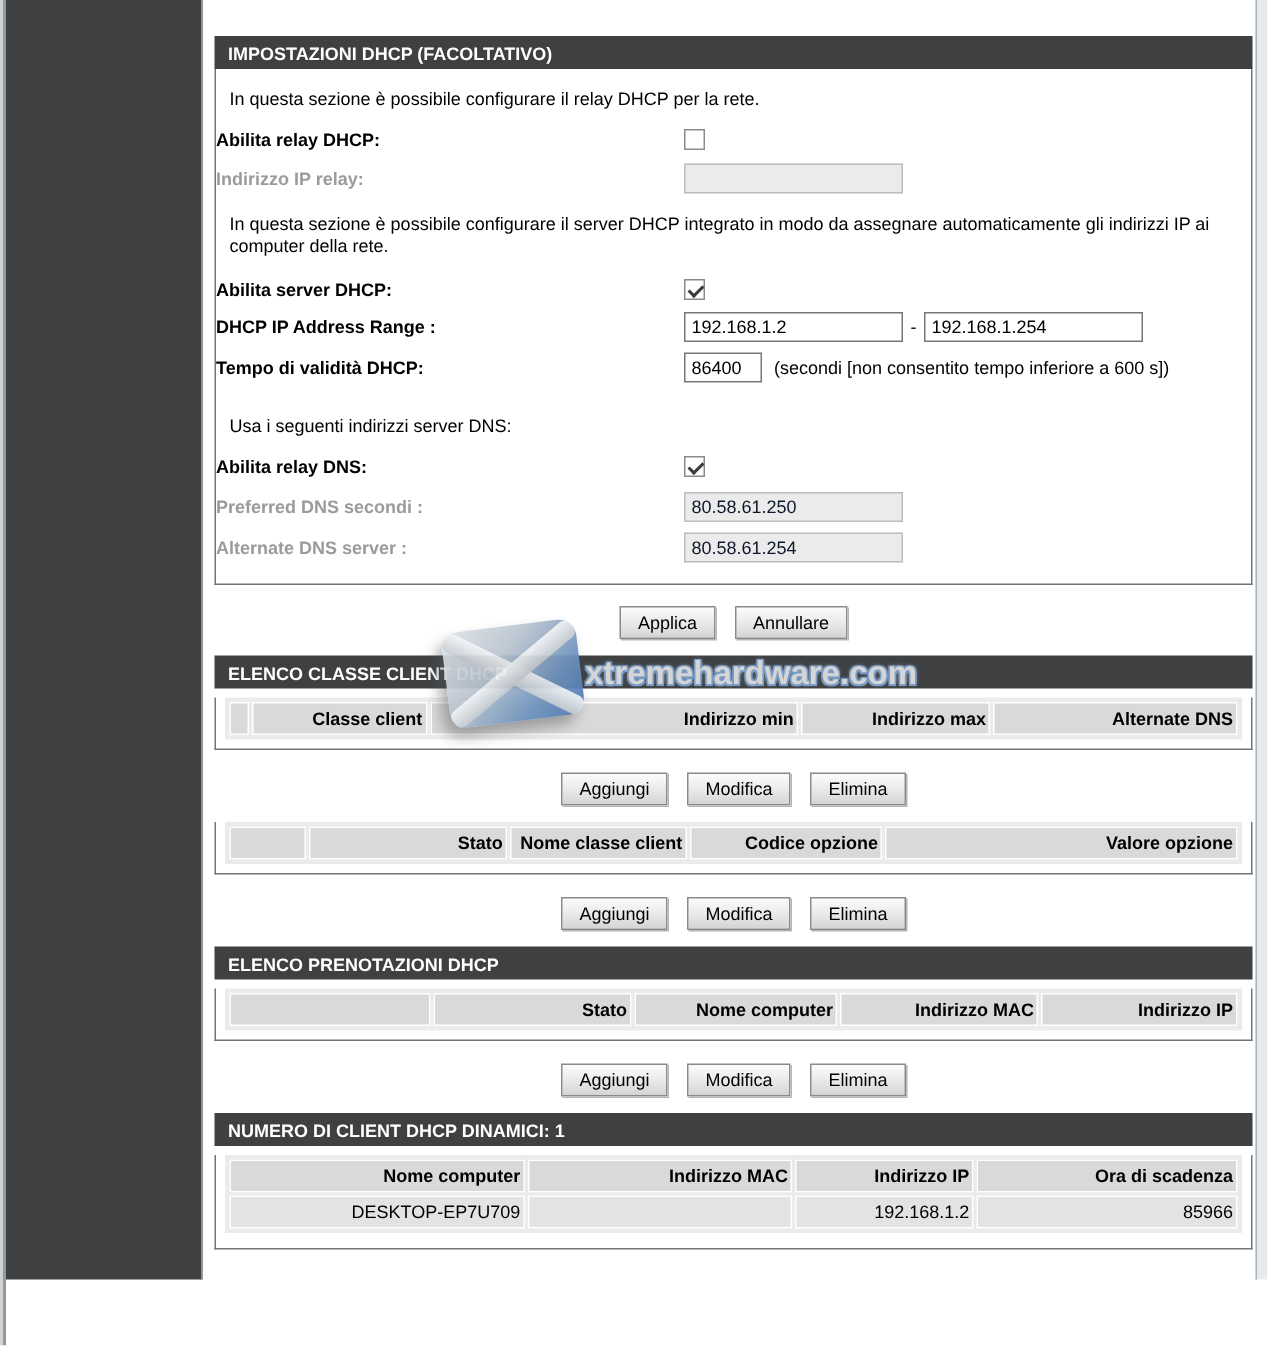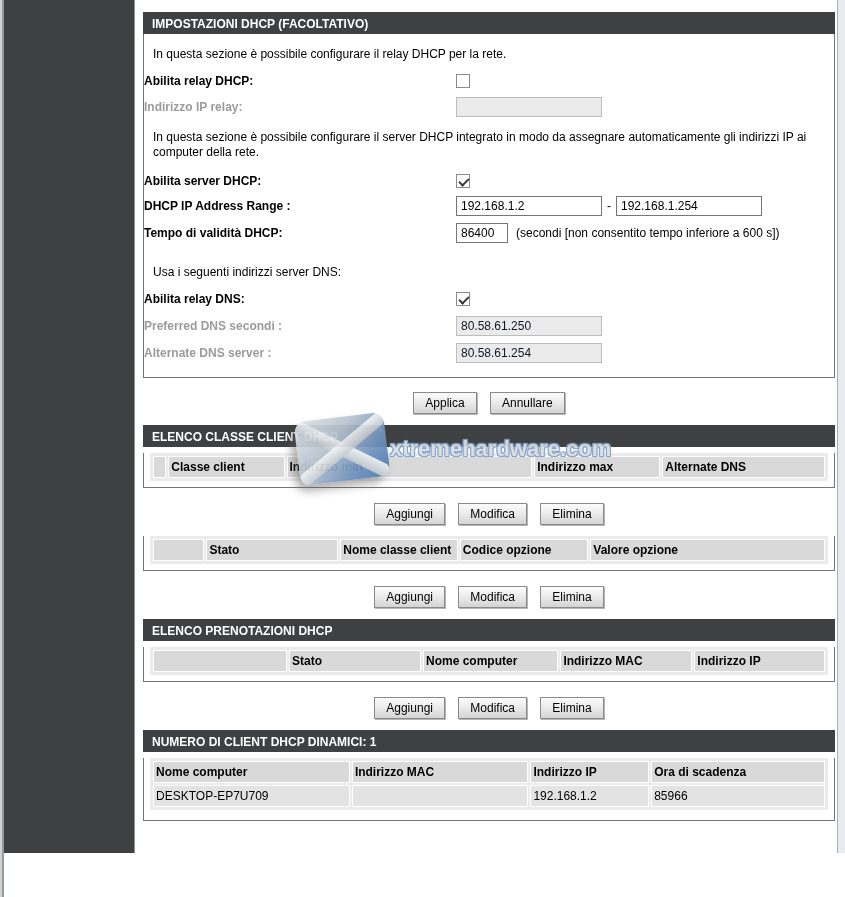--- a/index.html
+++ b/index.html
@@ -16,21 +16,21 @@
   .footer {
     position:absolute; left:0; top:897px; width:734px; height:44px;
     background:linear-gradient(#3e4042 0 86%, #5a5e62 86% 100%);
     border-top:1px solid #c9cdd1;
   }
   .footer-brand {
     position:absolute; left:40px; top:11px; color:#f2f2f2; font-weight:bold;
     font-size:14px; letter-spacing:3px; font-family:"DejaVu Sans Mono","Liberation Sans",monospace;
   }
   
-  .main { position:absolute; left:143px; top:4px; width:692px; }
+  .main { position:absolute; left:143px; top:16px; width:692px; }
   .panel-hd {
     background:#3e4042; color:#ffffff; font-weight:bold; font-size:12px;
     padding:5px 9px 4px 9px; height:22px;
   }
   .panel-bd { background:#fff; border:1px solid #757575; border-top:none; }
   .mt8{margin-top:8px;} .mt11{margin-top:11px;}
   
   .para { padding:13px 10px 0 9px; line-height:15px; }
   .frow { display:flex; align-items:center; }
   .flabel { width:312px; text-align:left; font-weight:bold; padding-right:6px; white-space:nowrap; }
@@ -54,21 +54,21 @@
   
   .btnrow { text-align:center; }
   .btn {
     font-family:"Liberation Sans",sans-serif; font-size:12px; color:#000;
     background:linear-gradient(#fcfcfc,#e8e8e8 55%,#d4d4d4); border:1px solid #8a8a8a;
     padding:3px 11px; margin:0 5px; box-shadow:1px 1px 0 rgba(120,120,120,.55); cursor:pointer;
   }
   
   .tblwrap { margin:6px; background:#ebebeb; padding:1px; }
   table { width:100%; border-collapse:separate; border-spacing:2px; table-layout:fixed; }
-  th, td { border:1px solid #ffffff; text-align:left; font-size:12px; overflow:hidden; white-space:nowrap; }
+  th, td { border:1px solid #ffffff; text-align:right; font-size:12px; overflow:hidden; white-space:nowrap; }
   th { background:#d9d9d9; font-weight:bold; padding:3px 2px; }
   td { background:#e3e3e3; padding:3px 2px; }
   
   .wm-square {
     position:absolute; left:297px; top:417px; width:90px; height:64px; border-radius:12px;
     background:linear-gradient(135deg,#dfe4e9 0%,#b9c4cf 38%,#6f93bd 72%,#4a79b2 100%);
     transform:rotate(-7deg); box-shadow:-5px 6px 9px rgba(90,90,90,.5); opacity:.93; z-index:10;
   }
   .wm-bar { position:absolute; left:-6px; top:26px; width:102px; height:13px; border-radius:5px;
     background:linear-gradient(#f4f6f8,#c4cad0); opacity:.92; }

